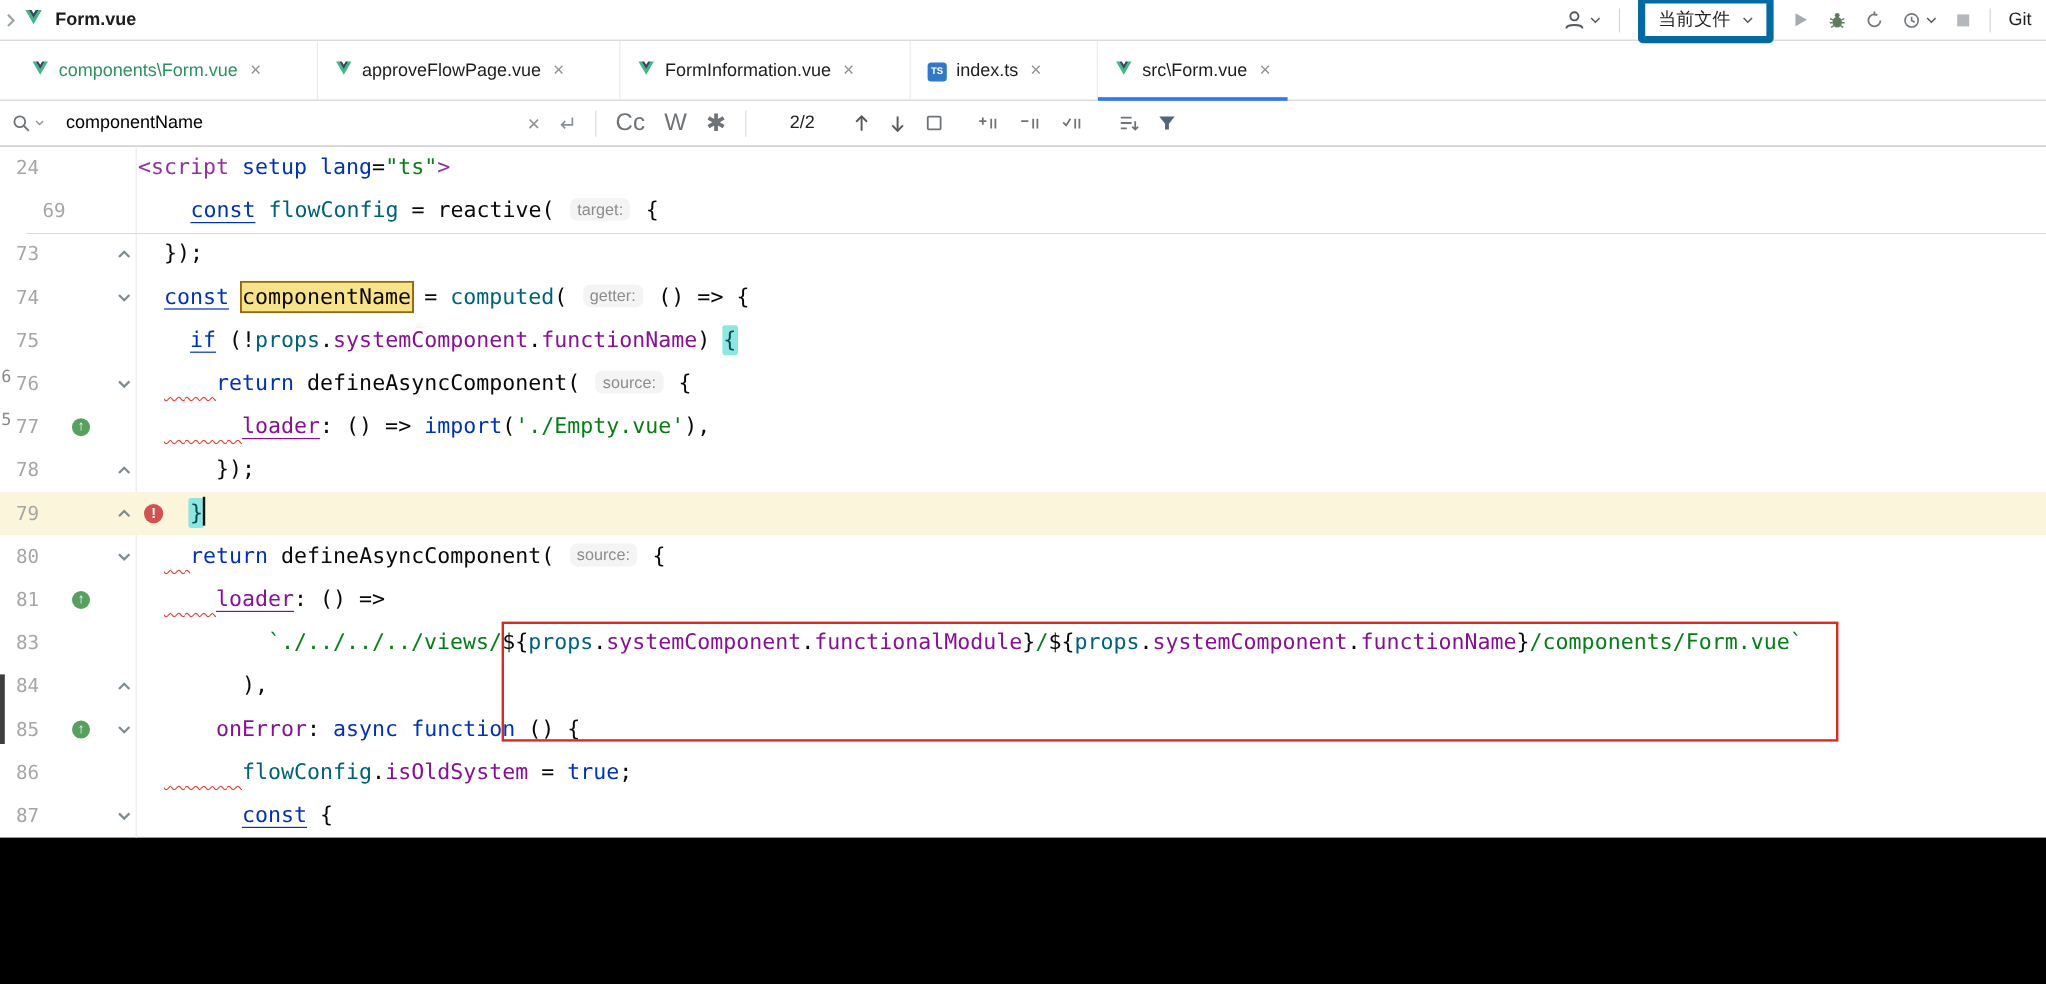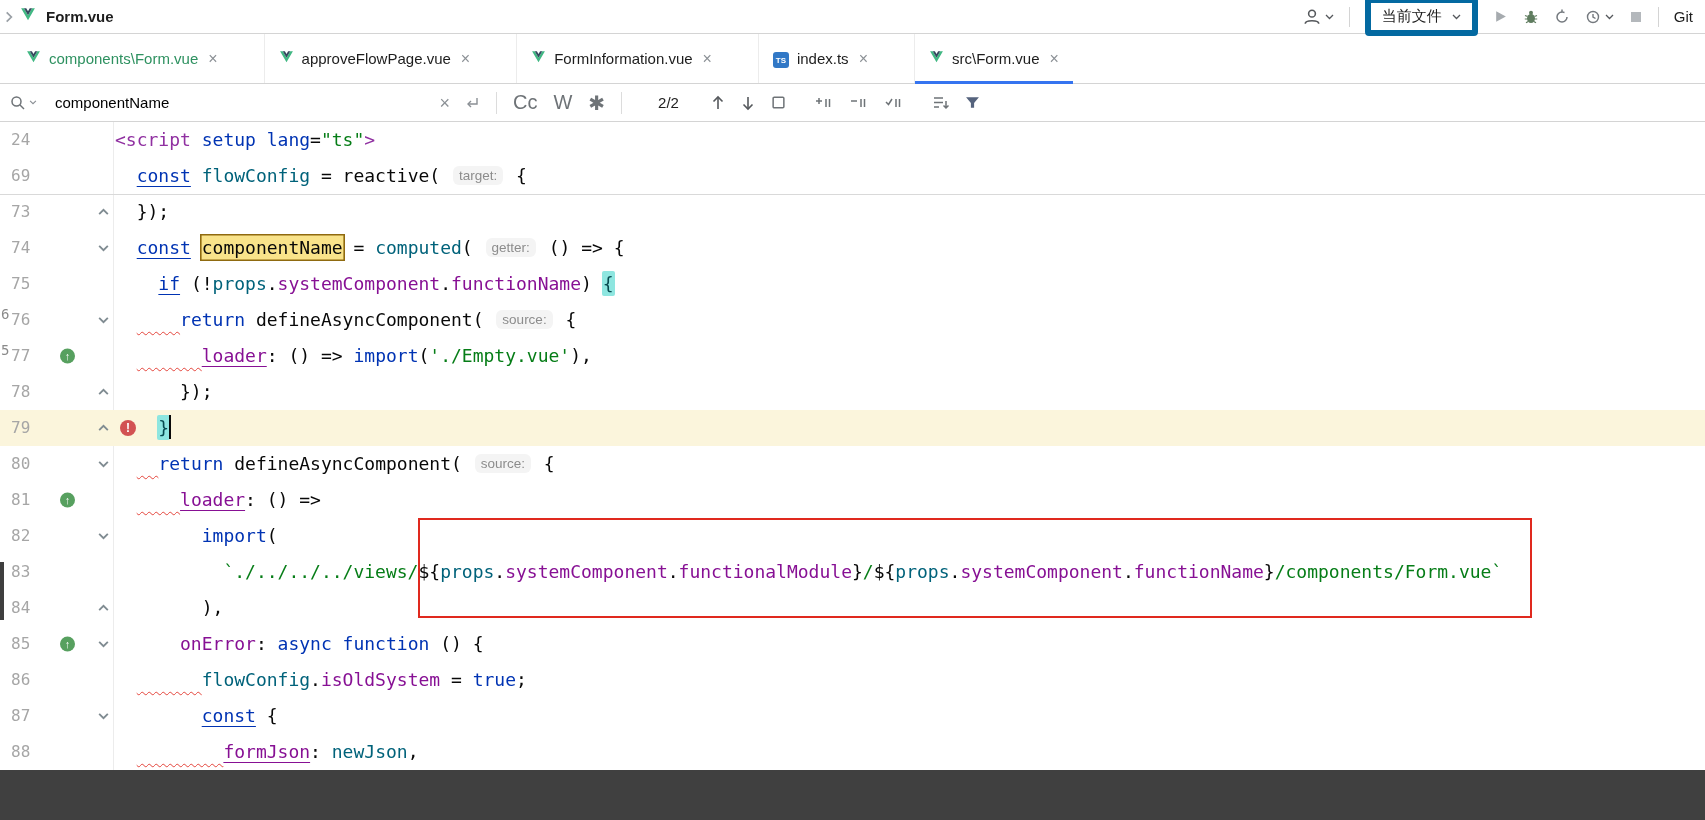--- a/index.html
+++ b/index.html
@@ -1,19 +1,19 @@
 <!DOCTYPE html>
 <html><head>
 <meta charset="utf-8">
 <style>
   * { box-sizing: border-box; }
   html,body { margin:0; padding:0; }
   body { width:1705px; height:820px; overflow:hidden; background:#fff;
          font-family:"Liberation Sans", sans-serif; }
-  .app { position:relative; width:1705px; height:820px; background:#404040; overflow:hidden; }
+  .app { position:relative; width:1705px; height:820px; background:#000000; overflow:hidden; }
 
   
   .titlebar { height:34px; border-bottom:1px solid #D4D4D4; display:flex; align-items:center;
               padding:0 8px 0 4px; gap:6px; background:#fff; }
   .tb-chev { display:flex; align-items:center; }
   .tb-title { font-weight:bold; font-size:15px; color:#1d1d1d; margin-left:4px; }
   .tb-right { margin-left:auto; display:flex; align-items:center; gap:15px; padding-right:4px; }
   .tb-btn { display:flex; align-items:center; gap:4px; cursor:default; }
   .tb-sep { width:1px; height:20px; background:#D4D4D4; }
   .run-config { display:flex; align-items:center; gap:10px; border:6px solid #0369a1; border-radius:4px;
@@ -42,24 +42,24 @@
   .fb-sep { width:1px; height:22px; background:#DCDCDC; }
   .fb-toggle { color:#6E7377; font-size:20px; }
   .fb-count { font-size:15px; color:#222; margin:0 16px 0 20px; }
   .fb-group { display:flex; gap:17px; margin-left:12px; align-items:center; }
 
   
   .editor { position:relative; font-family:"DejaVu Sans Mono","Liberation Mono",monospace;
             font-size:18px; color:#080808; background:#fff; }
   .editor::before { content:""; position:absolute; left:113px; top:0; bottom:0; width:1px; background:#ECECEC; }
   .row { display:flex; height:36px; line-height:36px; white-space:pre; position:relative; }
-  .row.sticky-last { box-shadow:0 1px 0 #D9D9D9; }
+  .row.sticky-last { box-shadow:0 1px 0 #D9D9D9;margin-left:22px; }
   .row.current { background:#FBF5DC; }
   .gutter { flex:0 0 113px; position:relative; }
-  .num { position:absolute; left:11px; top:0; width:46px; text-align:left; color:#A6A6A6; font-size:16px; }
+  .num { position:absolute; left:0; top:0; width:46px; text-align:center; color:#A6A6A6; font-size:16px; }
   .fold { position:absolute; left:97px; top:50%; transform:translateY(-50%); display:flex; }
   .gmark { position:absolute; left:60px; top:50%; transform:translateY(-50%); width:15px; height:15px;
            border-radius:50%; background:#57A05F; color:#fff;
            font:bold 11px/15px "Liberation Sans",sans-serif; text-align:center; }
   .emark { position:absolute; left:120px; top:50%; transform:translateY(-50%); width:16px; height:16px;
            border-radius:50%; background:#D25252; color:#fff;
            font:bold 12px/16px "Liberation Sans",sans-serif; text-align:center; z-index:2; }
   .code { padding-left:2px; }
   .seg { white-space:pre; }
   .c-p  { color:#080808; }
@@ -289,33 +289,29 @@
       <div class="row"><div class="gutter"><span class="num">78</span><span class="fold"><svg width="13" height="9" viewBox="0 0 12 8">
               <polyline points="2,6 6,2 10,6" fill="none" stroke="#7F8B91" stroke-width="1.7"></polyline>
             </svg></span></div><div class="code"><span class="seg c-p">      });</span></div></div>
       <div class="row current"><div class="gutter"><span class="num">79</span><span class="fold"><svg width="13" height="9" viewBox="0 0 12 8">
               <polyline points="2,6 6,2 10,6" fill="none" stroke="#7F8B91" stroke-width="1.7"></polyline>
             </svg></span><span class="emark">!</span></div><div class="code"><span class="seg c-p">    </span><span class="seg brace-hl">}</span><span class="seg caret"></span></div></div>
       <div class="row"><div class="gutter"><span class="num">80</span><span class="fold"><svg width="13" height="9" viewBox="0 0 12 8">
               <polyline points="2,2 6,6 10,2" fill="none" stroke="#7F8B91" stroke-width="1.7"></polyline>
             </svg></span></div><div class="code"><span class="seg c-p">  </span><span class="seg c-p we">&nbsp;&nbsp;</span><span class="seg c-k">return</span><span class="seg c-p"> </span><span class="seg c-i">defineAsyncComponent</span><span class="seg c-p">( </span><span class="seg inlay">source:</span><span class="seg c-p"> {</span></div></div>
       <div class="row"><div class="gutter"><span class="num">81</span><span class="gmark">↑</span></div><div class="code"><span class="seg c-p">  </span><span class="seg c-p we">&nbsp;&nbsp;&nbsp;&nbsp;</span><span class="seg c-pr u">loader</span><span class="seg c-p">: () =&gt;</span></div></div>
-      <div class="row"><div class="gutter"><span class="num">82</span><span class="fold"><svg width="13" height="9" viewBox="0 0 12 8">
-              <polyline points="2,2 6,6 10,2" fill="none" stroke="#7F8B91" stroke-width="1.7"></polyline>
-            </svg></span></div><div class="code"><span class="seg c-p">        </span><span class="seg c-k">import</span><span class="seg c-p">(</span></div></div>
       <div class="row"><div class="gutter"><span class="num">83</span></div><div class="code"><span class="seg c-p">          </span><span class="seg c-s">`./../../../views/</span><span class="seg c-p">${</span><span class="seg c-f">props</span><span class="seg c-p">.</span><span class="seg c-pr">systemComponent</span><span class="seg c-p">.</span><span class="seg c-pr">functionalModule</span><span class="seg c-p">}</span><span class="seg c-s">/</span><span class="seg c-p">${</span><span class="seg c-f">props</span><span class="seg c-p">.</span><span class="seg c-pr">systemComponent</span><span class="seg c-p">.</span><span class="seg c-pr">functionName</span><span class="seg c-p">}</span><span class="seg c-s">/components/Form.vue`</span></div></div>
       <div class="row"><div class="gutter"><span class="num">84</span><span class="fold"><svg width="13" height="9" viewBox="0 0 12 8">
               <polyline points="2,6 6,2 10,6" fill="none" stroke="#7F8B91" stroke-width="1.7"></polyline>
             </svg></span></div><div class="code"><span class="seg c-p">        ),</span></div></div>
       <div class="row"><div class="gutter"><span class="num">85</span><span class="gmark">↑</span><span class="fold"><svg width="13" height="9" viewBox="0 0 12 8">
               <polyline points="2,2 6,6 10,2" fill="none" stroke="#7F8B91" stroke-width="1.7"></polyline>
             </svg></span></div><div class="code"><span class="seg c-p">      </span><span class="seg c-pr">onError</span><span class="seg c-p">: </span><span class="seg c-k">async</span><span class="seg c-p"> </span><span class="seg c-k">function</span><span class="seg c-p"> () {</span></div></div>
       <div class="row"><div class="gutter"><span class="num">86</span></div><div class="code"><span class="seg c-p">  </span><span class="seg c-p we">&nbsp;&nbsp;&nbsp;&nbsp;&nbsp;&nbsp;</span><span class="seg c-f">flowConfig</span><span class="seg c-p">.</span><span class="seg c-pr">isOldSystem</span><span class="seg c-p"> = </span><span class="seg c-k">true</span><span class="seg c-p">;</span></div></div>
       <div class="row"><div class="gutter"><span class="num">87</span><span class="fold"><svg width="13" height="9" viewBox="0 0 12 8">
               <polyline points="2,2 6,6 10,2" fill="none" stroke="#7F8B91" stroke-width="1.7"></polyline>
             </svg></span></div><div class="code"><span class="seg c-p">        </span><span class="seg c-k u">const</span><span class="seg c-p"> {</span></div></div>
-      <div class="row"><div class="gutter"><span class="num">88</span></div><div class="code"><span class="seg c-p">  </span><span class="seg c-p we">&nbsp;&nbsp;&nbsp;&nbsp;&nbsp;&nbsp;&nbsp;&nbsp;</span><span class="seg c-pr u">formJson</span><span class="seg c-p">: </span><span class="seg c-f">newJson</span><span class="seg c-p">,</span></div></div>
     </div>
 
   <div class="edge-num" style="top:306px">6</div>
   <div class="edge-num" style="top:342px">5</div>
   <div class="edge-bar"></div>
 </div>
 
 </body></html>

